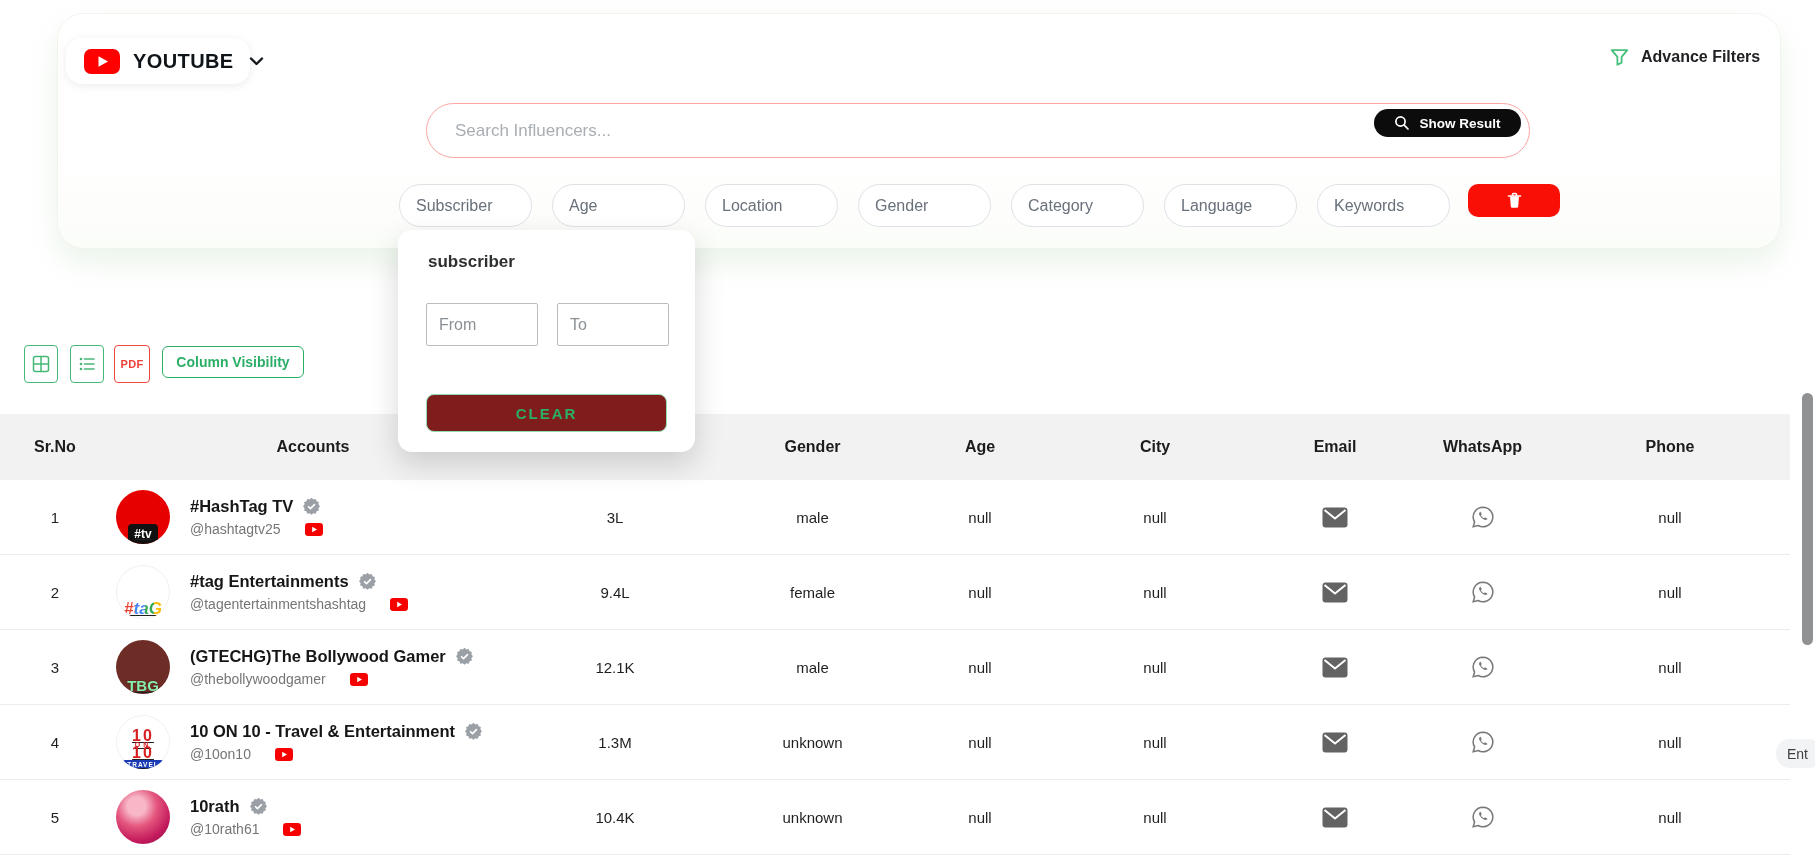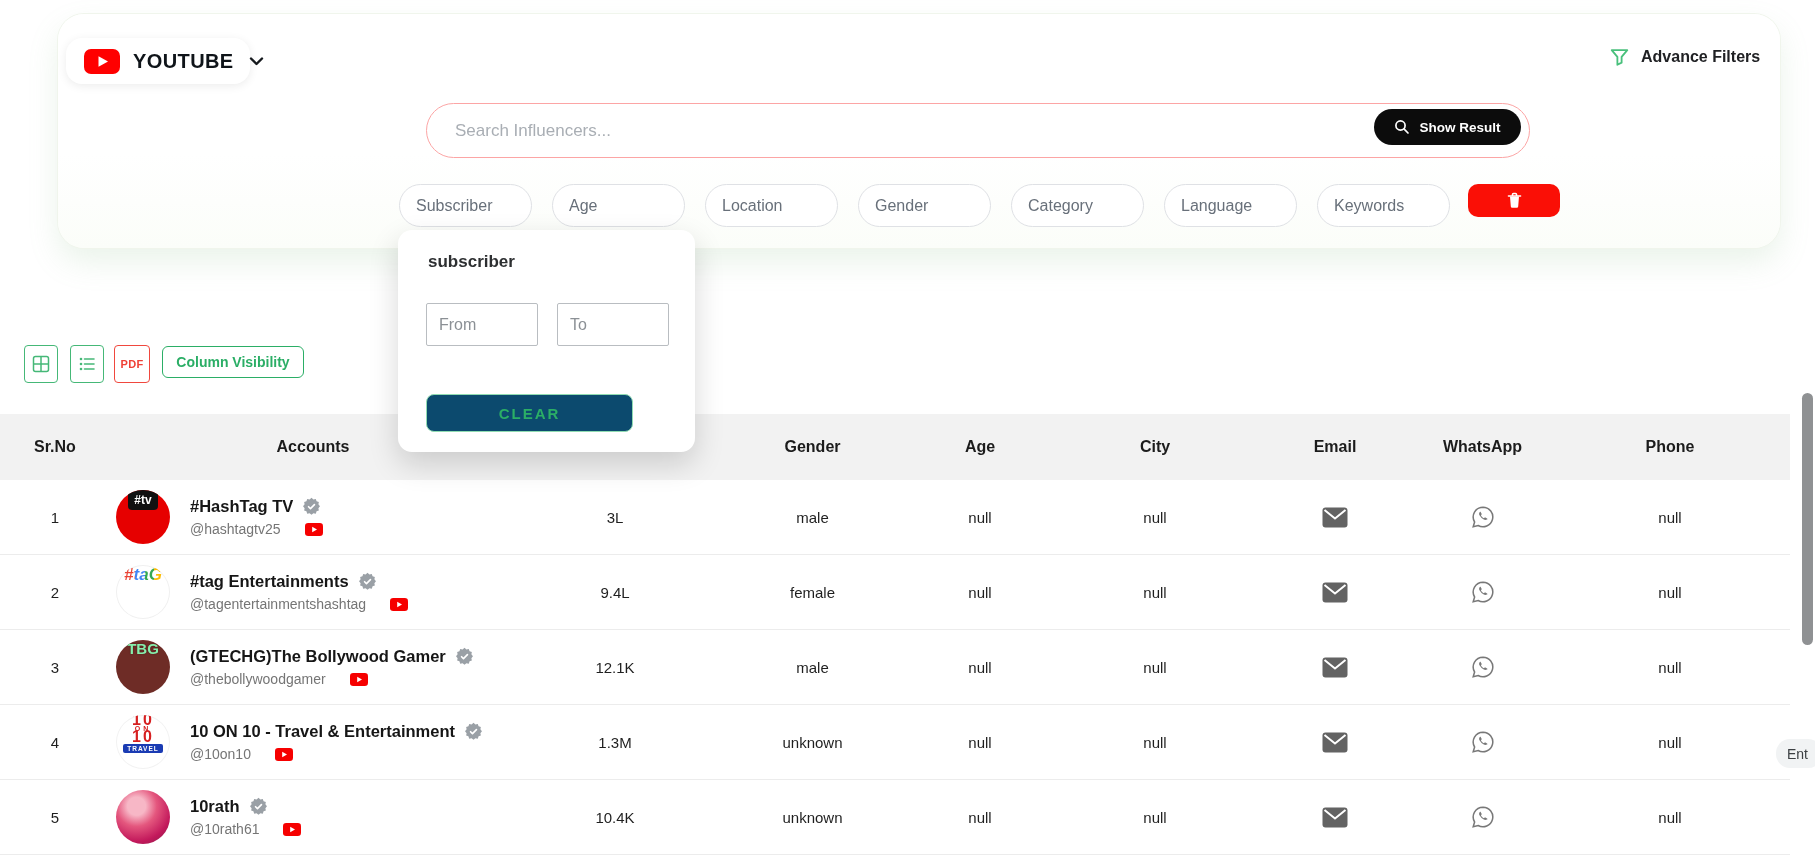--- a/index.html
+++ b/index.html
@@ -19,42 +19,42 @@
   .advance{ position:absolute; left:1608px; top:46px; display:flex; align-items:center; gap:10px;
     cursor:pointer; z-index:2;}
   .advance span{ font-size:16px; font-weight:bold; color:#202124; }
 
   .search-wrap{ position:absolute; left:426px; top:103px; width:1104px; height:55px;
     border-radius:30px; border:1px solid #fca5a5; background:#fff; z-index:2;}
   .search-input{ position:absolute; left:0; top:0; width:100%; height:100%; border:none; outline:none;
     background:transparent; border-radius:30px; padding:0 170px 0 28px; font-size:17px; color:#333;
     font-family:"Liberation Sans", sans-serif;}
   .search-input::placeholder{ color:#a9aeb4; }
-  .show-result{ position:absolute; right:8px; top:5px; width:147px; height:36px; border-radius:24px;
+  .show-result{ position:absolute; right:8px; top:5px; width:147px; height:28px; border-radius:24px;
     background:#0c0c0c; color:#fff; border:none; display:flex; align-items:center; justify-content:center;
     gap:9px; font-size:13.5px; font-weight:bold; cursor:pointer; font-family:"Liberation Sans", sans-serif;}
 
   .pills{ position:absolute; left:399px; top:184px; display:flex; gap:20px; z-index:2;}
   .pill{ width:133px; height:43px; border:1px solid #dfe1e5; border-radius:22px; background:#fff;
     color:#68707a; font-size:16px; display:flex; align-items:center; padding-left:16px; cursor:pointer;}
   .trash-btn{ position:absolute; left:1468px; top:184px; width:92px; height:33px; border-radius:10px;
     background:#fa0f06; border:none; display:flex; align-items:center; justify-content:center;
     cursor:pointer; z-index:2;}
 
   
   .popup{ position:absolute; left:398px; top:230px; width:297px; height:222px; background:#fff;
     border-radius:14px; box-shadow:0 12px 30px rgba(0,0,0,.16); z-index:30;}
   .popup-title{ position:absolute; left:30px; top:22px; font-size:17px; font-weight:bold; color:#2d2f31;}
   .range-input{ position:absolute; top:73px; width:112px; height:43px; border:1px solid #b9bdc1;
     border-radius:2px; padding:0 12px; font-size:16px; color:#333; outline:none;
     font-family:"Liberation Sans", sans-serif;}
   .range-input::placeholder{ color:#8b9095; }
   .from-input{ left:28px; } .to-input{ left:159px; }
-  .clear-btn{ position:absolute; left:28px; top:164px; width:207px; height:38px; border-radius:8px;
-    background:#0c4a6e; border:1px solid #90dcb2; color:#2bae66; font-size:15px; font-weight:bold;
+  .clear-btn{ position:absolute; left:28px; top:164px; width:241px; height:38px; border-radius:8px;
+    background:#7f1d1d; border:1px solid #90dcb2; color:#2bae66; font-size:15px; font-weight:bold;
     letter-spacing:2px; cursor:pointer; font-family:"Liberation Sans", sans-serif;}
 
   
   .icon-btn{ position:absolute; top:345px; width:34px; height:38px; border-radius:4px; background:#fff;
     display:flex; align-items:center; justify-content:center; cursor:pointer;}
   .grid-btn{ left:24px; border:1.6px solid #45b877;}
   .list-btn{ left:70px; border:1.6px solid #45b877;}
   .pdf-btn{ left:114px; width:36px; border:1.6px solid #f0483e; color:#ef4036; font-size:11px;
     font-weight:bold; letter-spacing:.3px;}
   .colvis-btn{ position:absolute; left:162px; top:346px; width:142px; height:32px; border-radius:6px;
@@ -66,21 +66,21 @@
   .thead{ height:66px; background:#f2f2f2; display:flex; align-items:center; }
   .thead .cell{ font-size:16px; font-weight:bold; color:#1c1c1c; }
   .trow{ height:75px; display:flex; align-items:center; border-bottom:1px solid #ececec; background:#fff;}
   .cell{ display:flex; align-items:center; justify-content:center; font-size:15px; color:#1f1f1f;}
   .c1{width:110px;} .c2{width:400px; justify-content:flex-start; padding-left:6px;}
   .c3{width:210px;} .c4{width:185px;} .c5{width:150px;} .c6{width:200px;}
   .c7{width:160px;} .c8{width:135px;} .c9{width:240px;}
 
   .acct{ display:flex; align-items:center; gap:20px; }
   .avatar{ width:54px; height:54px; border-radius:50%; flex:0 0 auto; display:flex; flex-direction:column;
-    align-items:center; justify-content:flex-start; overflow:hidden;}
+    align-items:center; justify-content:flex-end; overflow:hidden;text-decoration:underline;}
   .av1{ background:#e60000; }
   .av1 .tvbox{ background:#111; color:#fff; font-size:12px; font-weight:bold; border-radius:4px;
     padding:3px 6px; }
   .av2{ background:#fff; box-shadow:inset 0 0 0 1px #f0f0f0;}
   .av2 .tagtxt{ font-size:17px; font-weight:bold; font-style:italic;
     background:linear-gradient(90deg,#ea4335 0 30%,#4285f4 30% 55%,#34a853 55% 80%,#fbbc05 80% 100%);
     -webkit-background-clip:text; background-clip:text; color:transparent;}
   .av3{ background:#6e2c26; }
   .av3 .tbgtxt{ color:#86efac; font-size:15px; font-weight:bold; text-shadow:0 0 2px #00000066;}
   .av4{ background:#fff; box-shadow:inset 0 0 0 1px #f2f2f2;}

